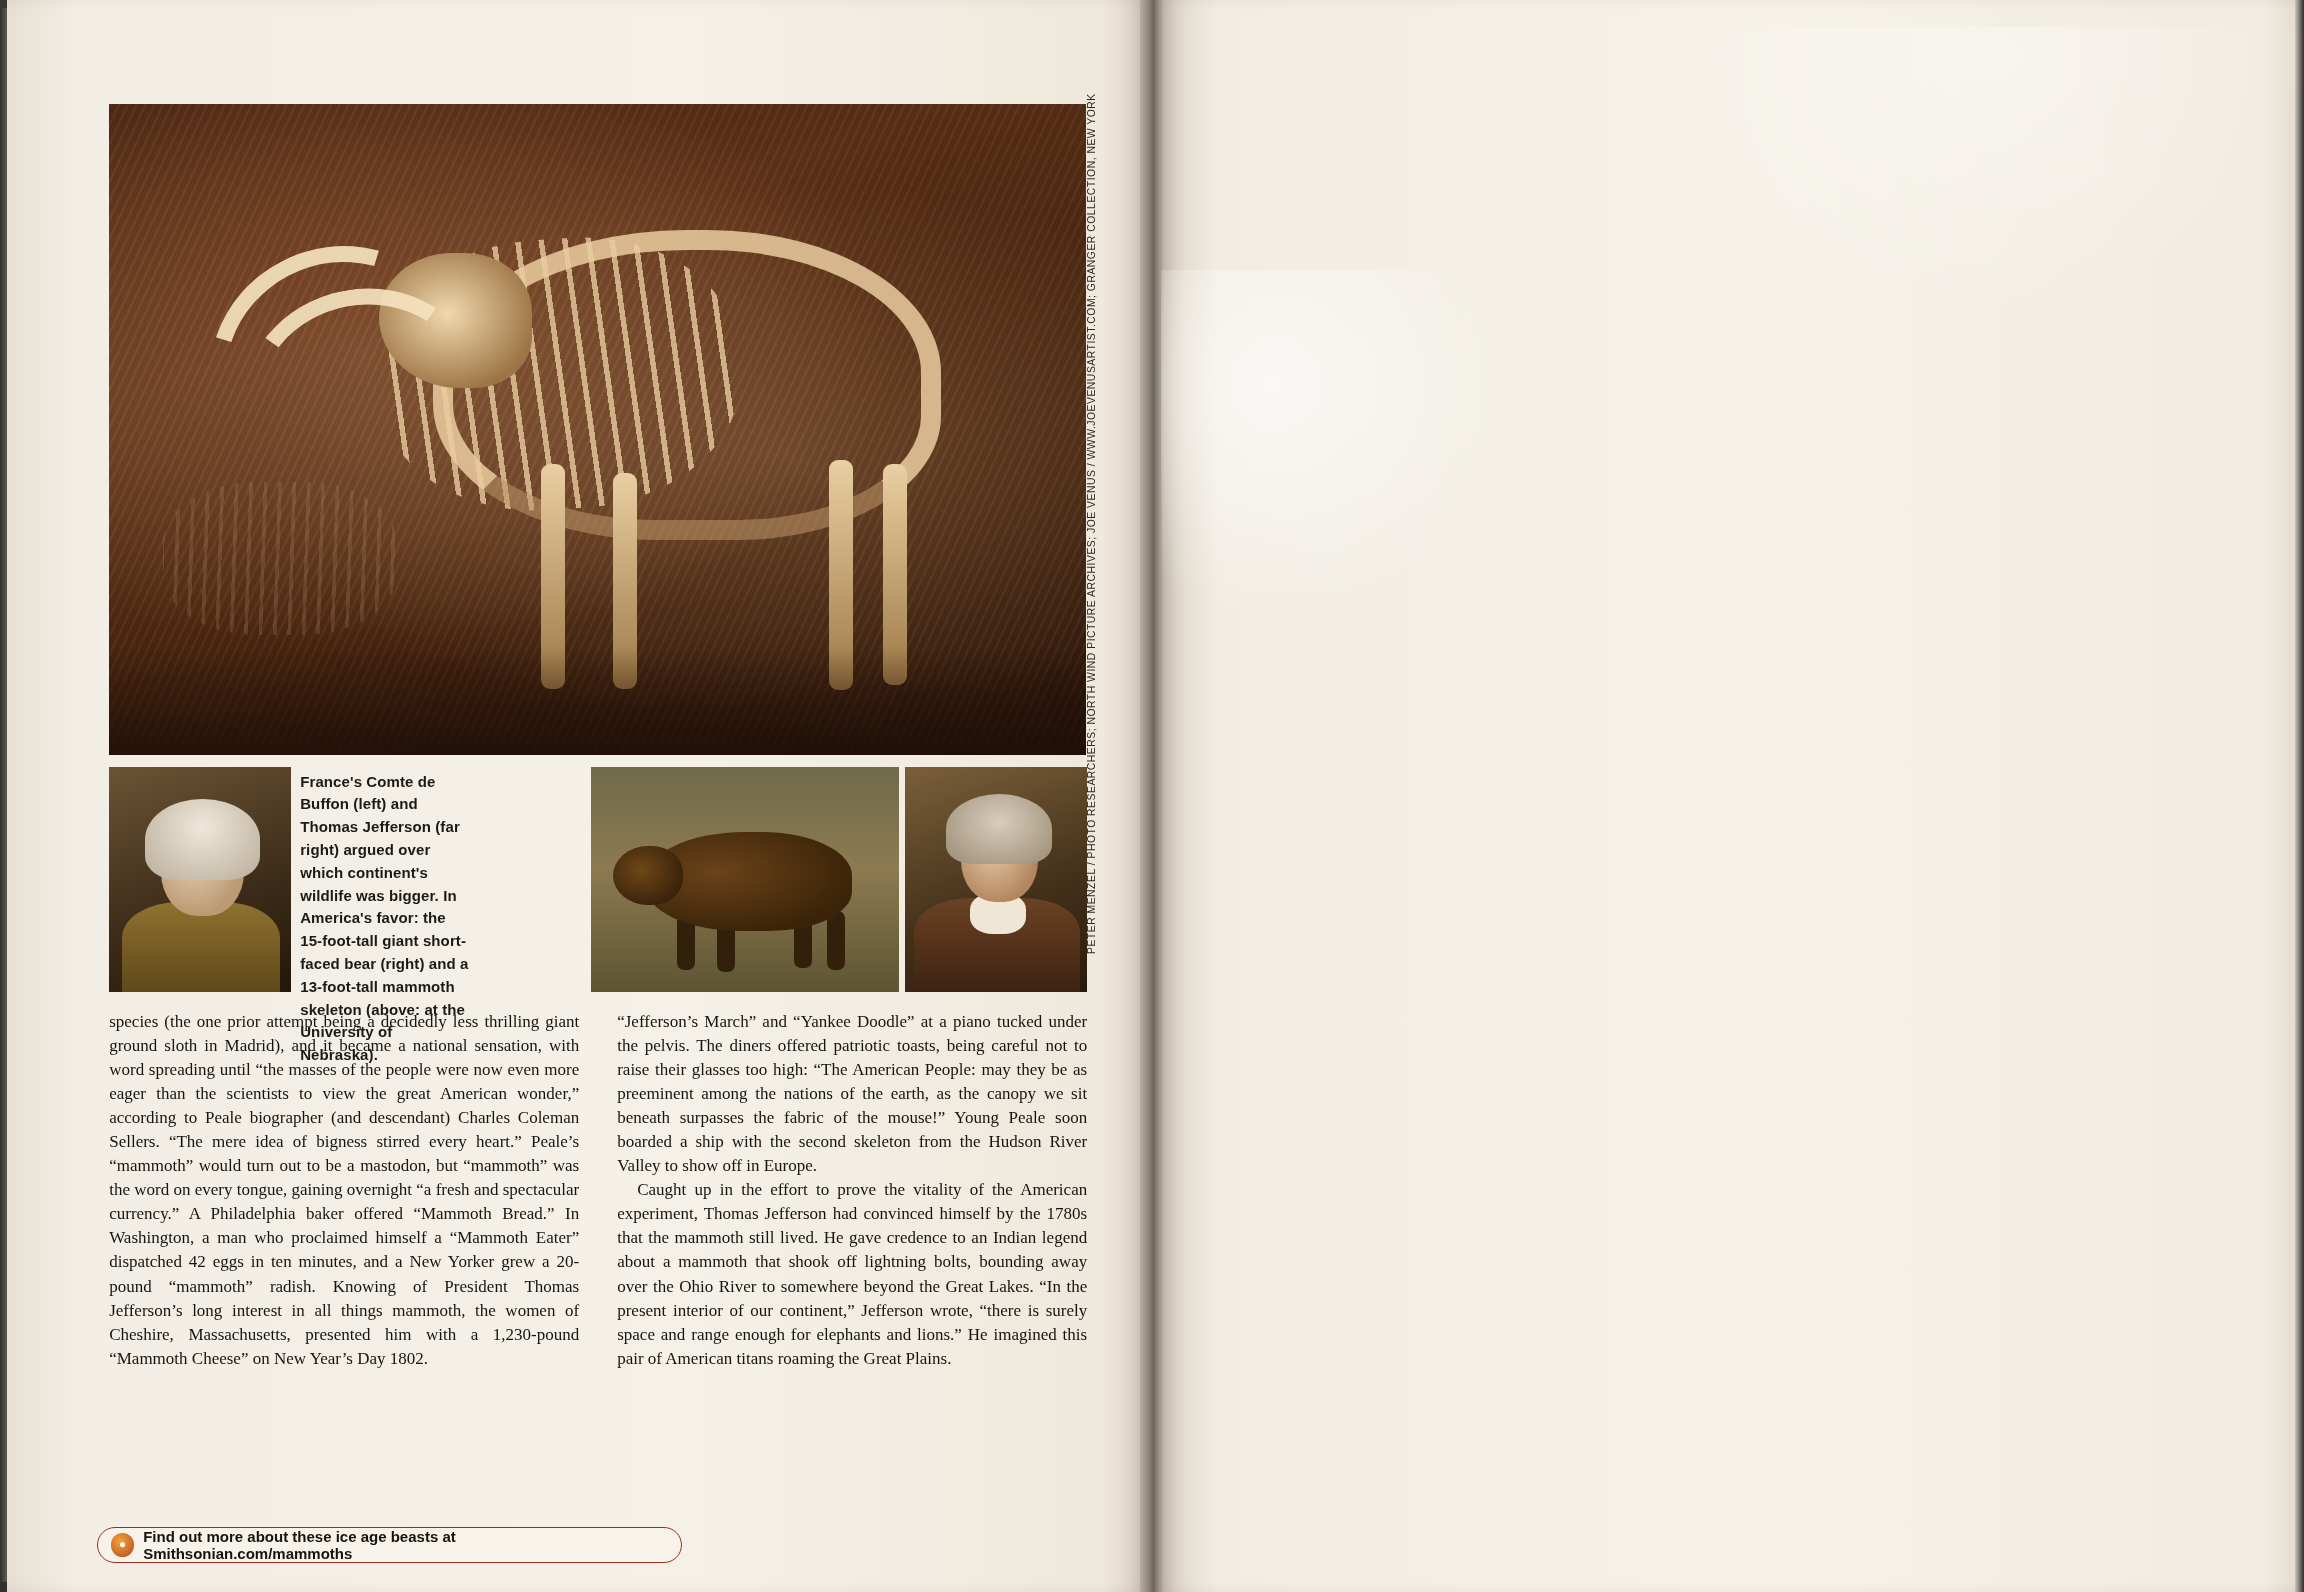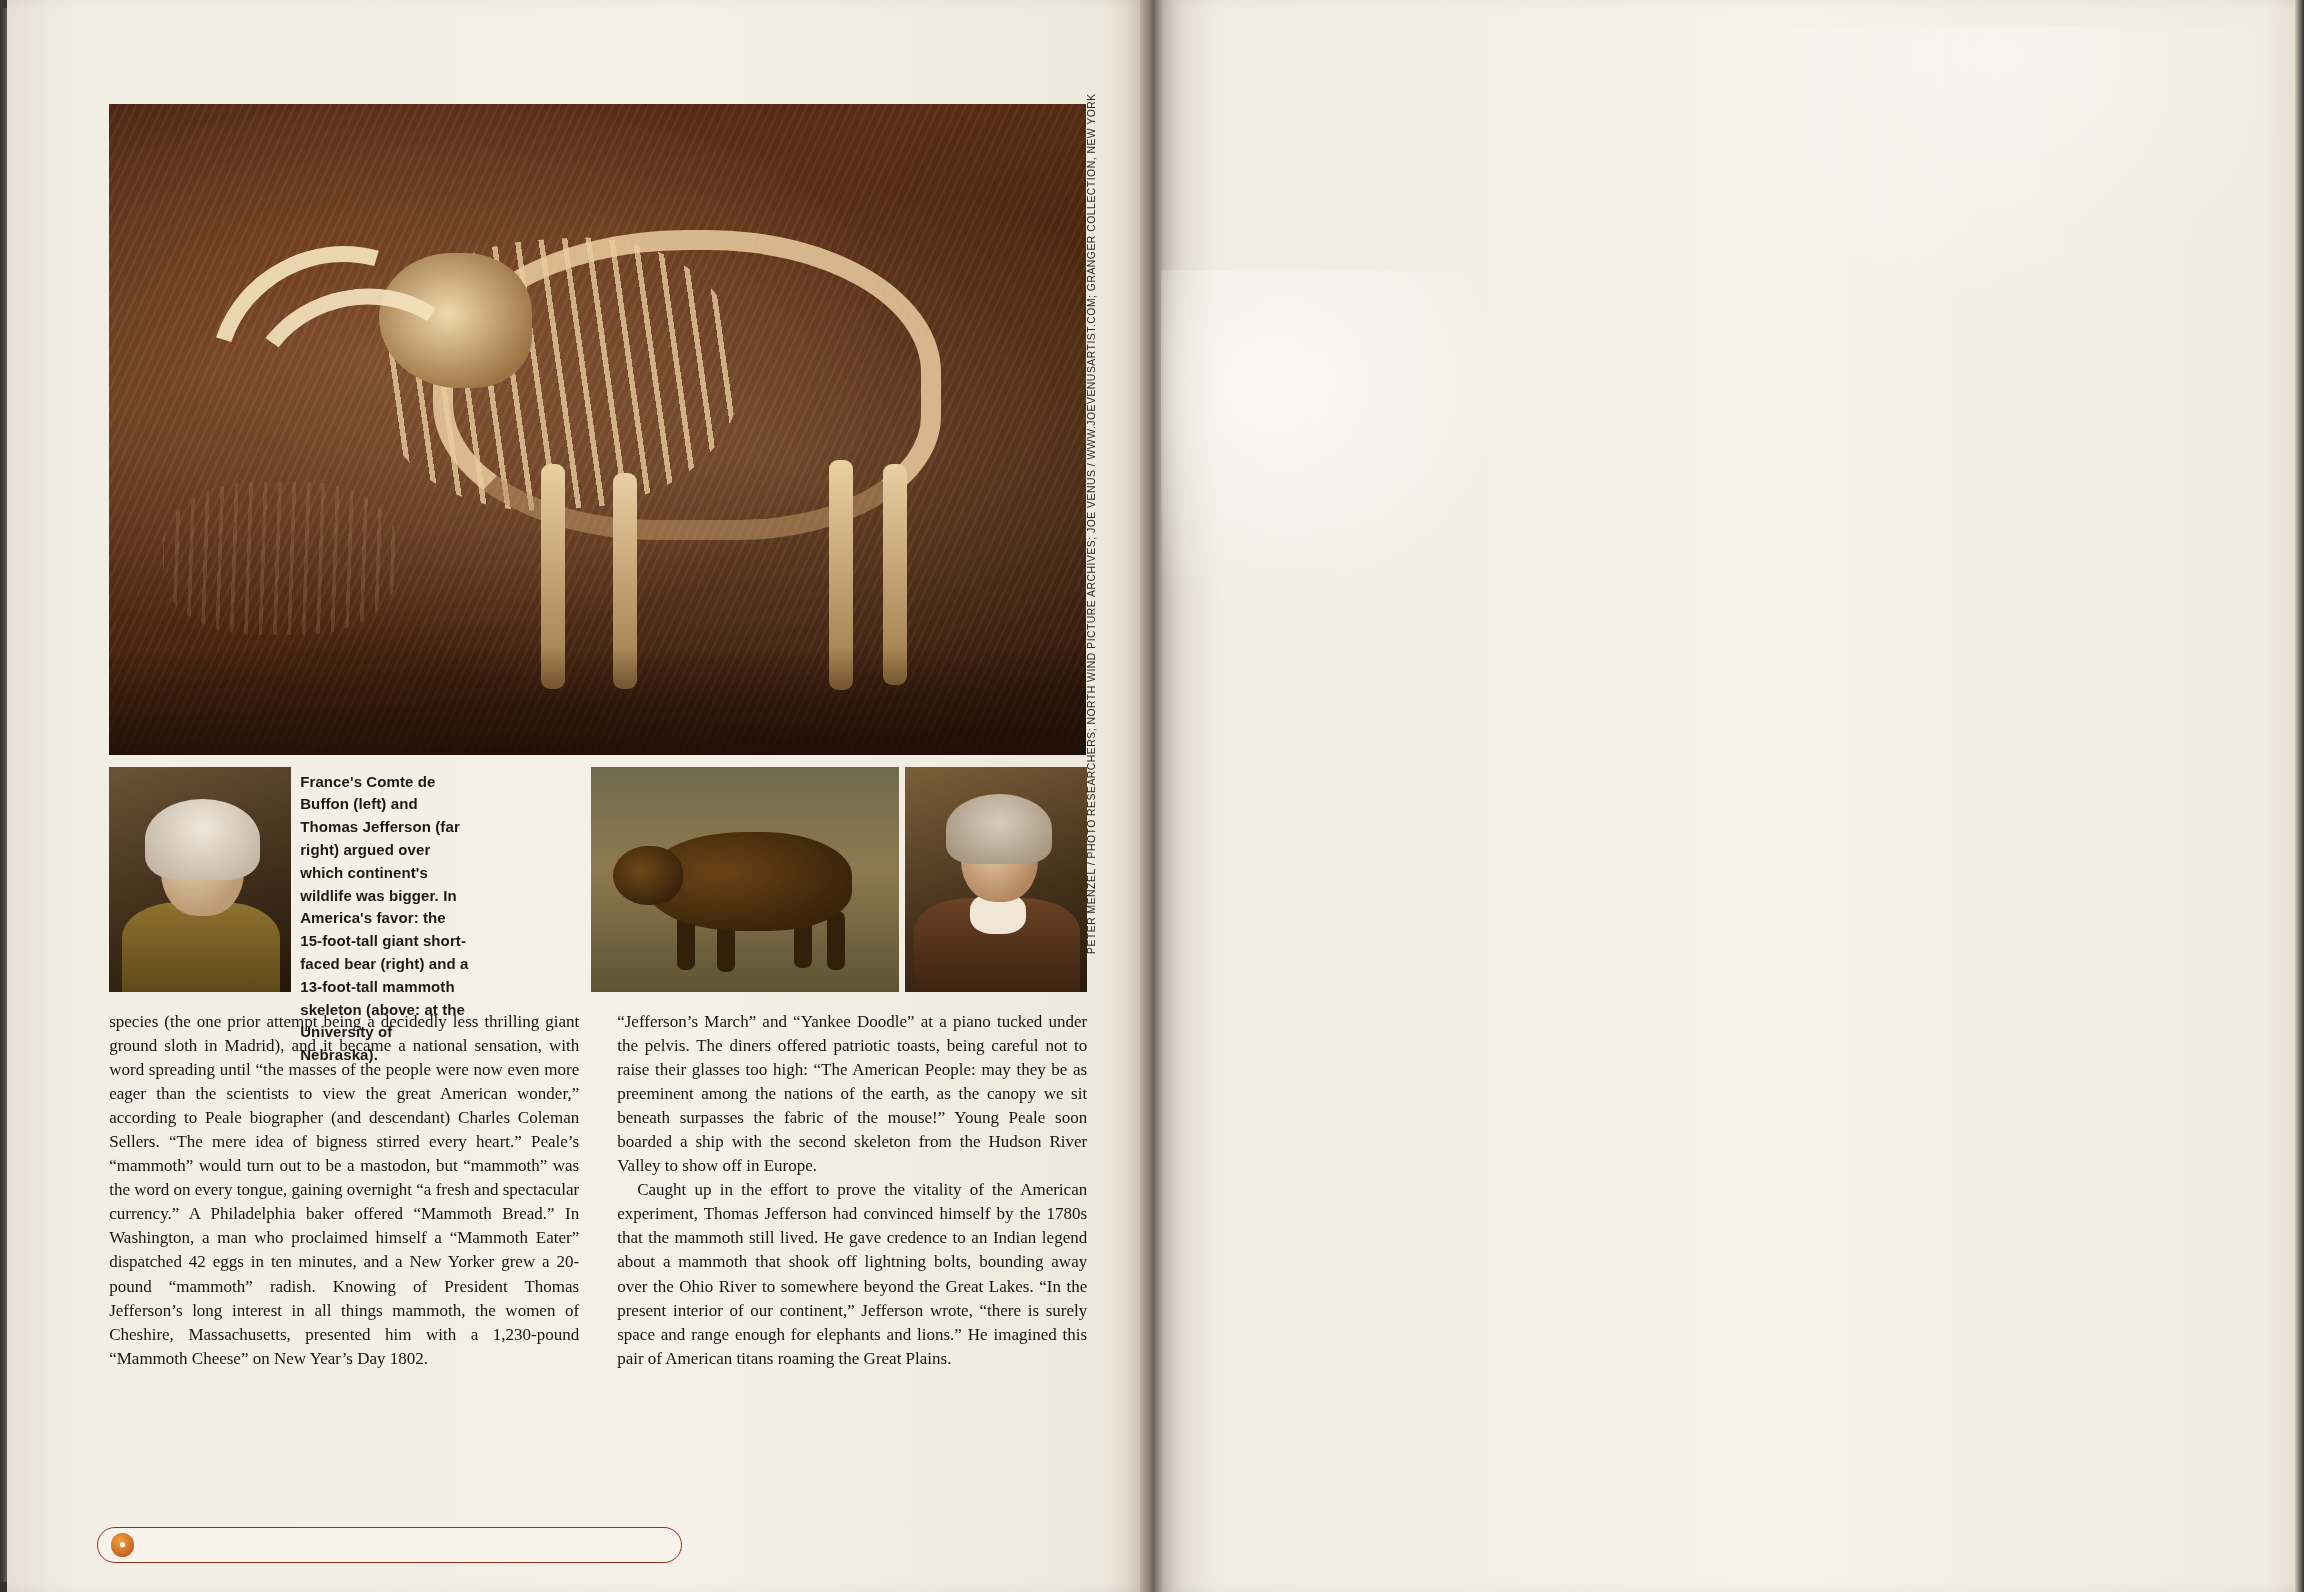--- a/index.html
+++ b/index.html
@@ -229,20 +229,21 @@
         <p>species (the one prior attempt being a decidedly less thrilling giant ground sloth in Madrid), and it became a national sensation, with word spreading until “the masses of the people were now even more eager than the scientists to view the great American wonder,” according to Peale biographer (and descendant) Charles Coleman Sellers. “The mere idea of bigness stirred every heart.” Peale’s “mammoth” would turn out to be a mastodon, but “mammoth” was the word on every tongue, gaining overnight “a fresh and spectacular currency.” A Philadelphia baker offered “Mammoth Bread.” In Washington, a man who proclaimed himself a “Mammoth Eater” dispatched 42 eggs in ten minutes, and a New Yorker grew a 20-pound “mammoth” radish. Knowing of President Thomas Jefferson’s long interest in all things mammoth, the women of Cheshire, Massachusetts, presented him with a 1,230-pound “Mammoth Cheese” on New Year’s Day 1802.</p>
       </div>
       <div class="lcol c2 bodytext">
         <p>“Jefferson’s March” and “Yankee Doodle” at a piano tucked under the pelvis. The diners offered patriotic toasts, being careful not to raise their glasses too high: “The American People: may they be as preeminent among the nations of the earth, as the canopy we sit beneath surpasses the fabric of the mouse!” Young Peale soon boarded a ship with the second skeleton from the Hudson River Valley to show off in Europe.</p>
         <p>Caught up in the effort to prove the vitality of the American experiment, Thomas Jefferson had convinced himself by the 1780s that the mammoth still lived. He gave credence to an Indian legend about a mammoth that shook off lightning bolts, bounding away over the Ohio River to somewhere beyond the Great Lakes. “In the present interior of our continent,” Jefferson wrote, “there is surely space and range enough for elephants and lions.” He imagined this pair of American titans roaming the Great Plains.</p>
       </div>
     </div>
 
     <div class="promo">
       <div class="bug">●</div>
+      <div class="ptxt">Find out more about these ice age beasts at Smithsonian.com/mammoths</div>
     </div>
   </div>
 
   <div class="gutter"></div>
 
   <div class="vert-credit">PETER MENZEL / PHOTO RESEARCHERS; NORTH WIND PICTURE ARCHIVES; JOE VENUS / WWW.JOEVENUSARTIST.COM; GRANGER COLLECTION, NEW YORK</div>
   <div class="vert-credit2">MARK HALLETT PALEOART / PHOTO RESEARCHERS</div>
 
   <div class="sheet right">
 

